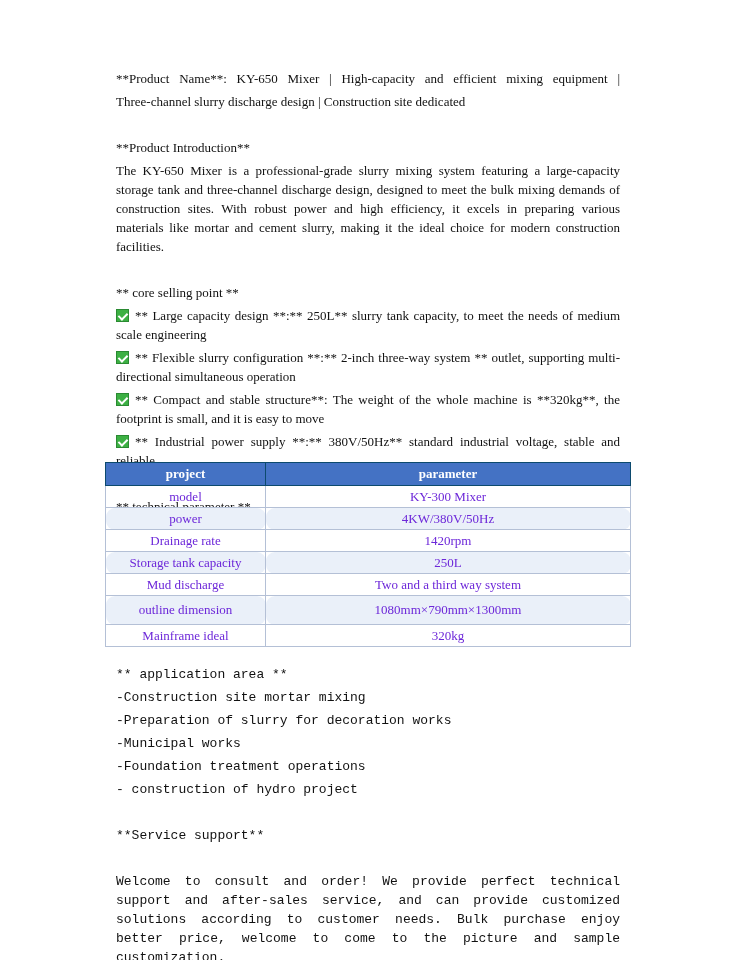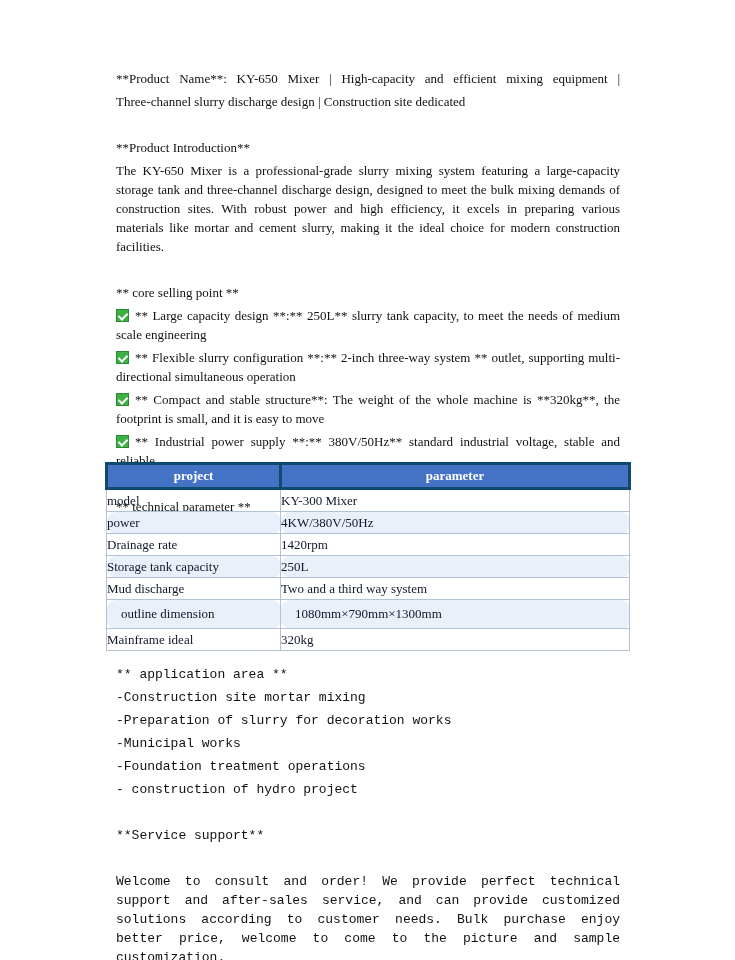--- a/index.html
+++ b/index.html
@@ -9,24 +9,24 @@
   p { margin: 4px; line-height: 19px; text-align: justify; }
   .justify-last { text-align-last: justify; }
   .gap { height: 19px; }
   .chk { display: inline-block; width: 13px; height: 13px; background: #3cb043;
          border: 1px solid #2a8a32; vertical-align: -2px; margin-right: 6px; position: relative; box-sizing: border-box; }
   .chk::after { content: ""; position: absolute; left: 3px; top: 1px; width: 4px; height: 7px;
          border: solid #fff; border-width: 0 2px 2px 0; transform: rotate(45deg); }
   table { position: absolute; left: 105px; top: 462px; width: 526px; border-collapse: collapse;
           font-family: "Liberation Serif", serif; font-size: 13px; }
   th { background: #4472c4; color: #fff; font-weight: bold; height: 22px; padding: 0;
-       border: 3px solid #0c4a6e; }
-  td { height: 21px; padding: 0; border: 1px solid #b4c0d6; color: #0f172a; }
+       border: 1px solid #0c4a6e; }
+  td { text-align: center; height: 21px; padding: 0; border: 1px solid #b4c0d6; color: #6d28d9; }
   tr.alt td { background: #eaf0f9; border-radius: 9px; }
-  tr.tall td { height: 28px; padding-left: 14px; }
+  tr.tall td { height: 28px; }
   th.c1, td.c1 { width: 159px; }
   .sec { position: absolute; left: 112px; width: 512px; font-family: Liberation Mono, monospace; }
 </style>
 </head>
 <body>
 
 <div class="page">
   <p class="justify-last">**Product Name**: KY-650 Mixer | High-capacity and efficient mixing equipment |</p>
   <p>Three-channel slurry discharge design | Construction site dedicated</p>
   <div class="gap"></div>

